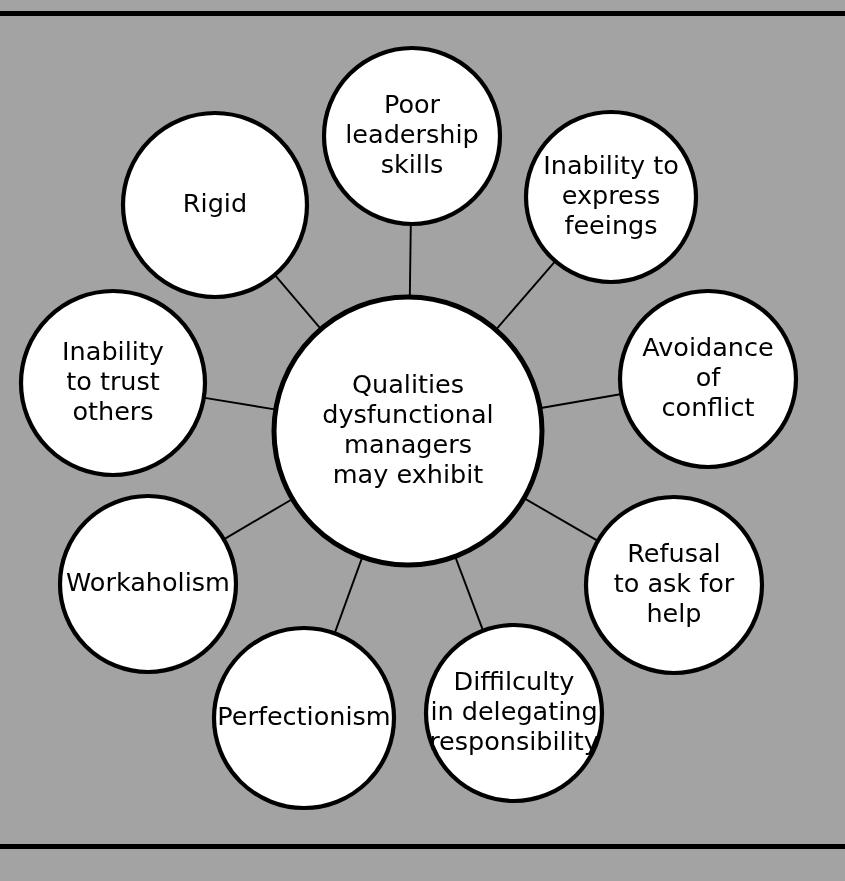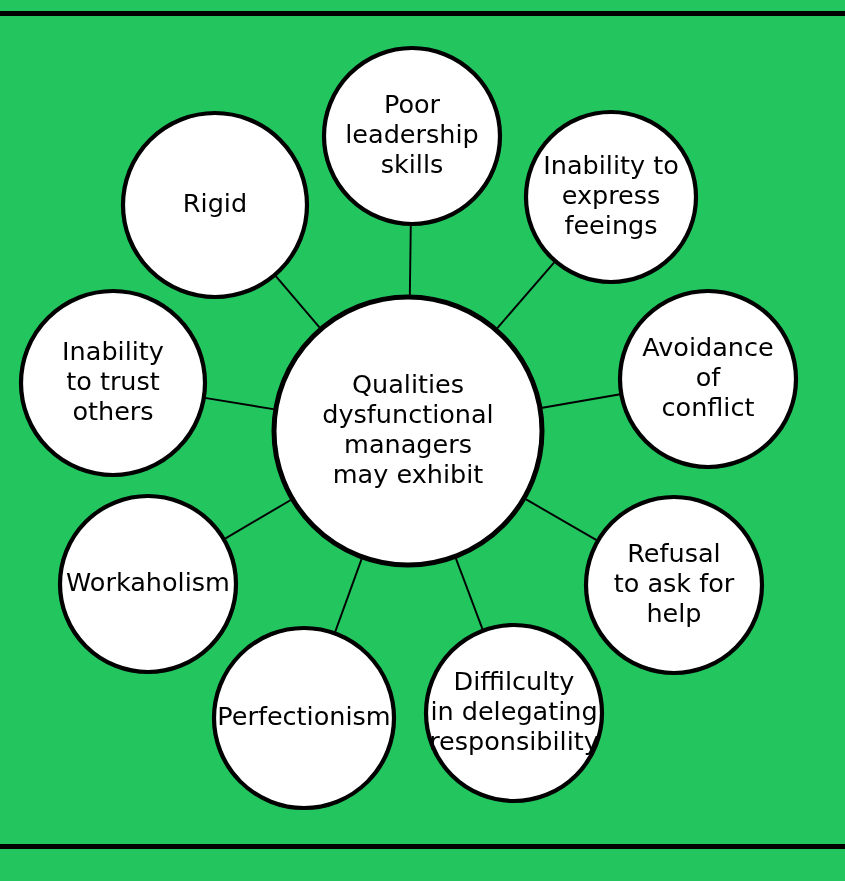--- a/index.html
+++ b/index.html
@@ -8,21 +8,21 @@
     padding: 0;
     background: #ffffff;
   }
   body {
     font-family: "DejaVu Sans", "Liberation Sans", sans-serif;
   }
   #page {
     position: relative;
     width: 845px;
     height: 881px;
-    background: #22c55e;
+    background: #a3a3a3;
     overflow: hidden;
   }
   .rule {
     position: absolute;
     left: 0;
     width: 845px;
     height: 5px;
     background: #000000;
   }
   #rule-top  { top: 11px; }

